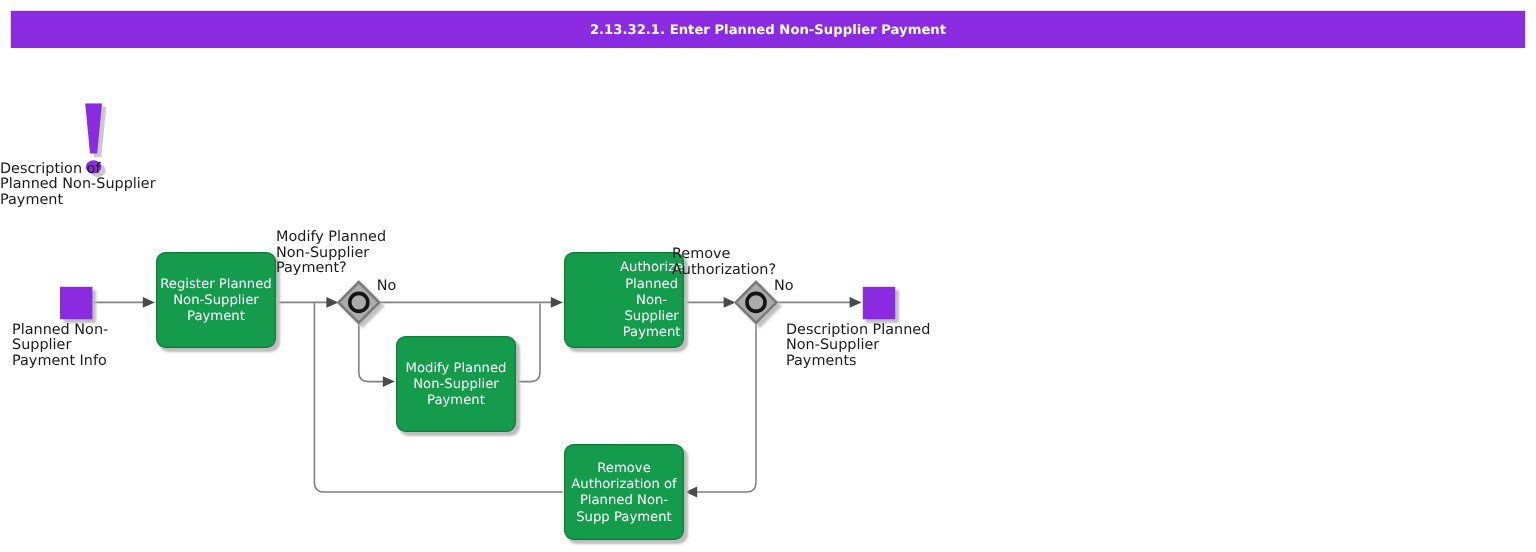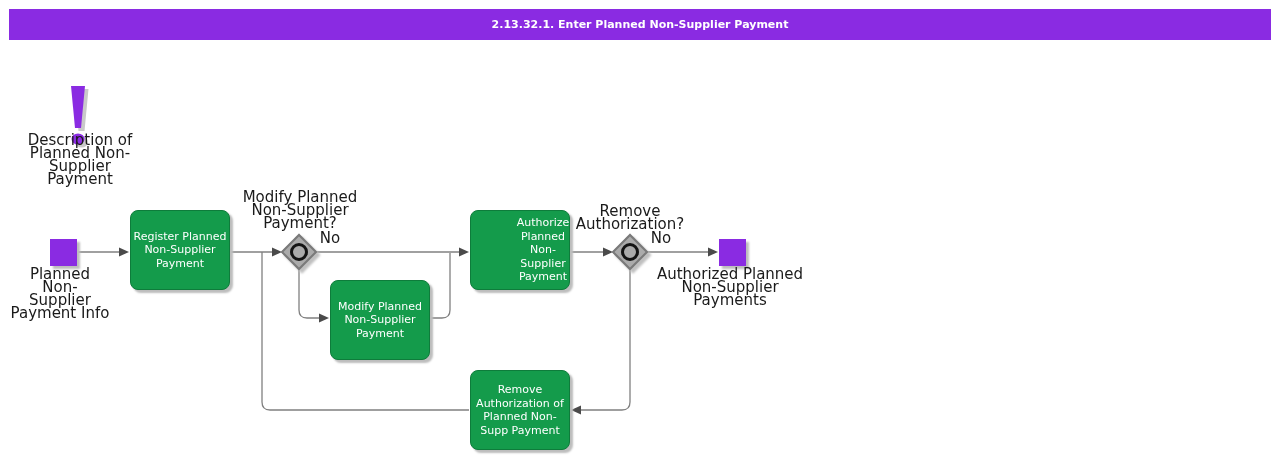--- a/index.html
+++ b/index.html
@@ -6,22 +6,22 @@
   #canvas{
     position:relative;width:1280px;height:460px;background:#ffffff;
     font-family:"DejaVu Sans","Liberation Sans",sans-serif;overflow:hidden;
   }
   .titlebar{
     position:absolute;left:9px;top:9px;width:1262px;height:31px;
     background:#8a2be2;color:#ffffff;font-size:11px;font-weight:bold;
     display:flex;align-items:center;justify-content:center;
   }
   .lbl{
-    position:absolute;color:#1a1a1a;font-size:15px;line-height:13px;
-    text-align:center;white-space:pre-line;
+    position:absolute;color:#1a1a1a;font-size:12px;line-height:13px;
+    white-space:pre-line;
   }
   .task{
     position:absolute;width:100px;height:80px;background:#149b4b;
     border:1px solid #0e7c3b;border-radius:8px;
     box-shadow:3px 3px 2px #bdbdbd;
     color:#ffffff;font-size:11px;line-height:13.5px;text-align:center;
     display:flex;align-items:center;justify-content:center;
     white-space:pre-line;box-sizing:border-box;padding:2px;
   }
   .sq{
@@ -114,21 +114,21 @@
 
   <div class="lbl" style="left:560px;top:205px;width:140px;">Remove
 Authorization?</div>
   <div class="diamond" style="left:614px;top:236px;">
     <div class="shape"></div>
     <div class="ring"></div>
   </div>
   <div class="lbl" style="left:645px;top:232px;width:32px;">No</div>
 
   <div class="sq" style="left:719px;top:239px;"></div>
-  <div class="lbl" style="left:655px;top:268px;width:150px;">Authorized Planned
+  <div class="lbl" style="left:655px;top:268px;width:150px;">Description Planned
 Non-Supplier
 Payments</div>
 
   <div class="task" style="left:470px;top:370px;">Remove
 Authorization of
 Planned Non-
 Supp Payment</div>
 
 </div>
 

